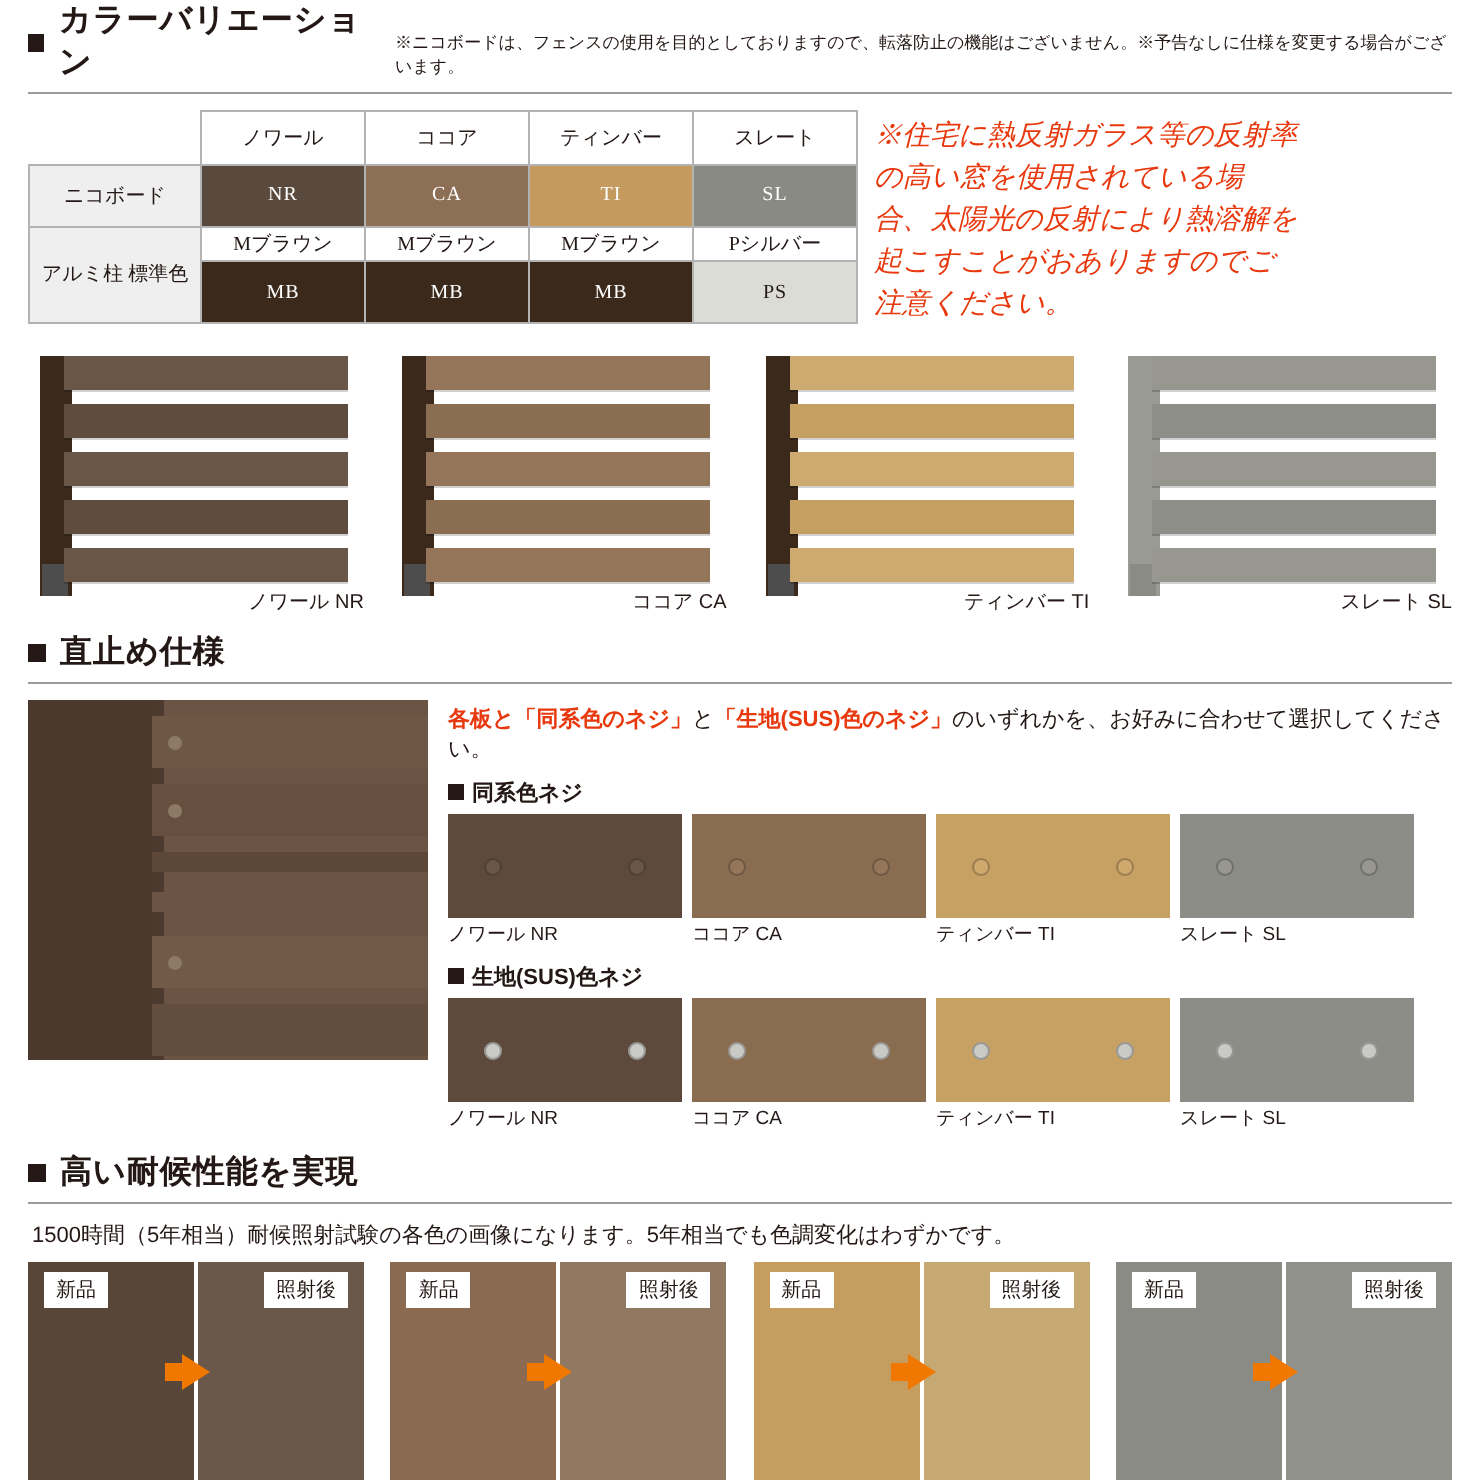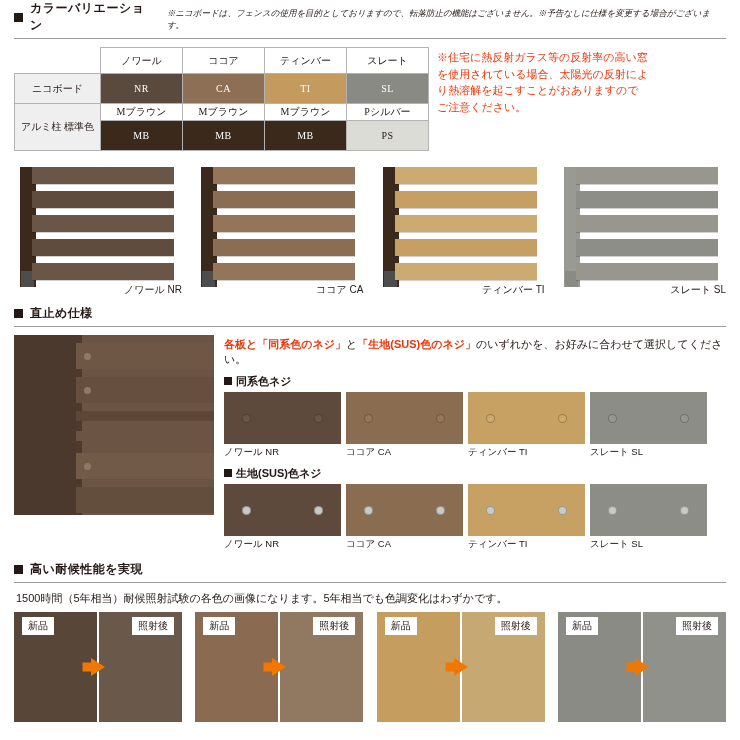--- a/index.html
+++ b/index.html
@@ -11,47 +11,47 @@
     color: #231815;
     font-size: 11px;
     position: relative;
     overflow: hidden;
   }
   .page { position: relative; width: 740px; height: 740px; padding: 0 14px; }
 
   
   .sec-head {
     display: flex; align-items: center; gap: 7px;
-    font-size: 12px; font-weight: bold; letter-spacing: .5px;
+    font-size: 16px; font-weight: bold; letter-spacing: .5px;
   }
   .sec-head .sq {
     width: 9px; height: 9px; background: #231815; display:inline-block;
   }
   .head-row { display: flex; align-items: flex-end; gap: 10px; }
   .head-note {
-    font-size: 8.5px; color: #231815; padding-bottom: 2px; letter-spacing: 0; font-style: italic;
+    font-size: 8.5px; color: #231815; padding-bottom: 2px; letter-spacing: 0;
   }
   hr.rule { border: none; border-top: 1px solid #9b9b9b; margin: 4px 0 0 0; }
 
   
   .color-block { display: flex; margin-top: 8px; }
   table.color-table { border-collapse: collapse; font-family: Liberation Serif, serif; }
   table.color-table td, table.color-table th {
     border: 1px solid #b3b3b3; font-weight: normal; font-size: 10px;
     text-align: center; vertical-align: middle; padding: 0;
   }
   .lbl-cell {
     width: 86px; height: 26px; background: #efefef; font-size: 10.5px;
   }
   .hdr-cell { width: 82px; height: 17px; font-size: 9.5px; color:#231815; }
   .swatch { width: 82px; height: 30px; color:#fff; font-size: 11px; font-weight: bold; letter-spacing:.5px;margin-left:47px;}
   .swatch.dark-text { color: #231815; }
   .side-note {
-    font-size: 11px; line-height: 1.5; color: #e8380d; margin-left: 8px;
-    width: 212px; padding-top: 2px;
+    font-size: 14px; line-height: 1.5; color: #e8380d; margin-left: 8px;
+    width: 212px; padding-top: 2px; font-style: italic;
   }
 
   
   .fence-row { display: flex; justify-content: space-between; margin-top: 10px; }
   .fence-item { width: 168px; }
   .fence-draw { position: relative; height: 120px; }
   .post {
     position: absolute; left: 6px; top: 6px; width: 16px; height: 120px;
   }
   .post .foot { position:absolute; bottom:0; left:1px; width:13px; height:16px; background:#4d4d4d; }

